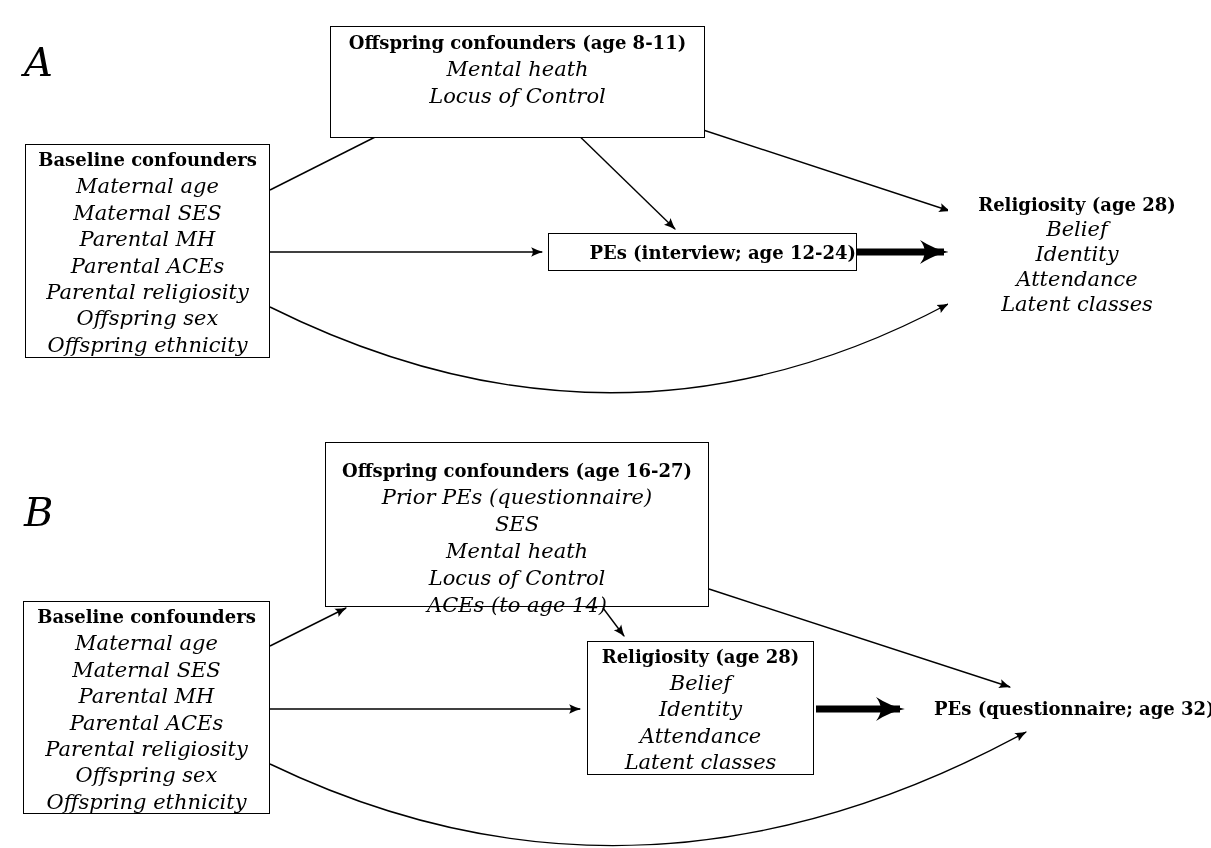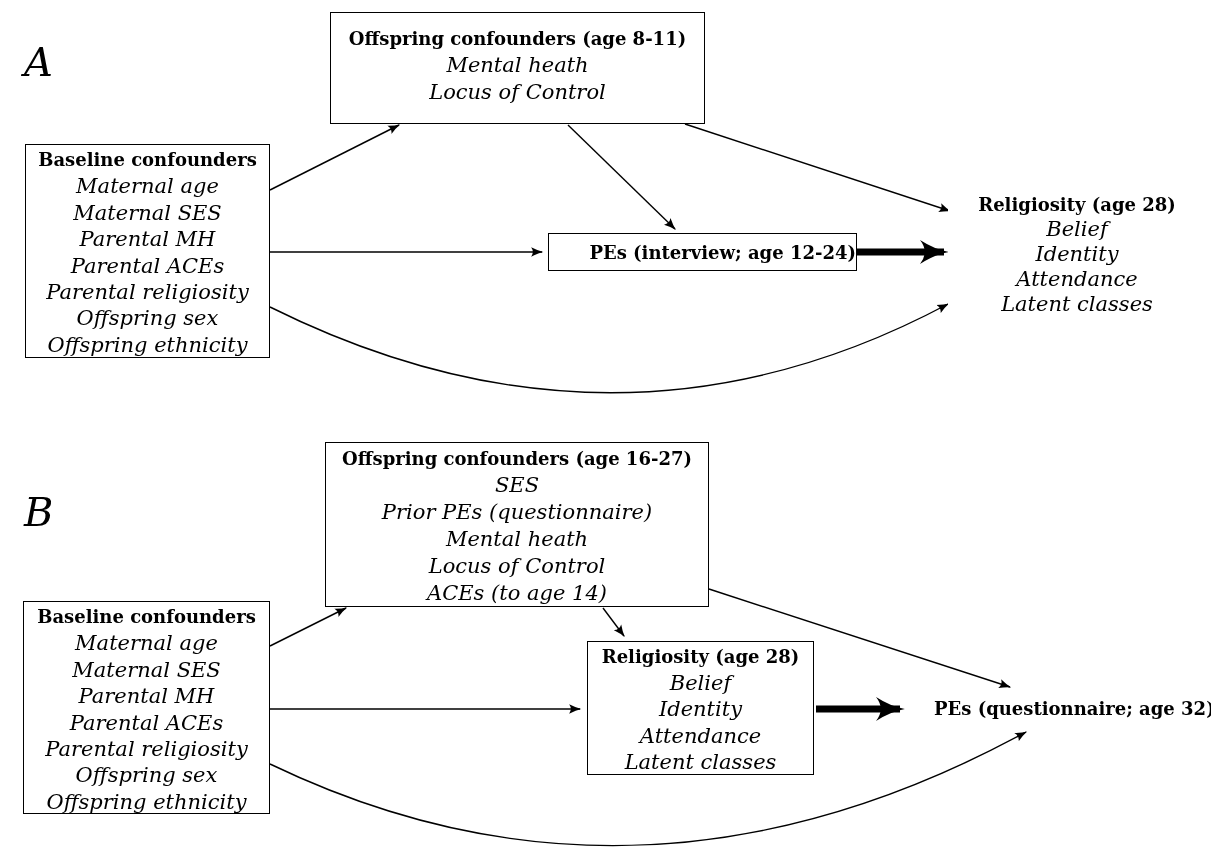--- a/index.html
+++ b/index.html
@@ -51,21 +51,21 @@
     <path d="M270,646 L346,608" fill="none" stroke="#000" stroke-width="1.4" marker-end="url(#ah)"></path>
     <path d="M270,709 L580,709" fill="none" stroke="#000" stroke-width="1.4" marker-end="url(#ah)"></path>
     <path d="M270,764 Q640,942 1026,732" fill="none" stroke="#000" stroke-width="1.4" marker-end="url(#ah)"></path>
     <path d="M603,608 L624,636" fill="none" stroke="#000" stroke-width="1.4" marker-end="url(#ah)"></path>
     <path d="M709,589 L1010,687" fill="none" stroke="#000" stroke-width="1.4" marker-end="url(#ah)"></path>
     <path d="M816,709 L900,709" fill="none" stroke="#000" stroke-width="7" marker-end="url(#ahb)"></path>
   </svg>
 
   <div class="panel-label" style="left:24px;top:42px;">A</div>
 
-  <div class="node boxed lh27" style="left:330px;top:12px;width:375px;height:112px;padding-top:12px;">
+  <div class="node boxed lh27" style="left:330px;top:26px;width:375px;height:112px;padding-top:2px;">
     <div class="t">Offspring confounders (age 8-11)</div>
     <div class="i">Mental heath</div>
     <div class="i">Locus of Control</div>
   </div>
 
   <div class="node boxed lh265" style="left:25px;top:144px;width:245px;height:214px;padding-top:2px;">
     <div class="t">Baseline confounders</div>
     <div class="i">Maternal age</div>
     <div class="i">Maternal SES</div>
     <div class="i">Parental MH</div>
@@ -82,24 +82,24 @@
   <div class="node plain lh25" style="left:948px;top:192px;width:258px;">
     <div class="t">Religiosity (age 28)</div>
     <div class="i">Belief</div>
     <div class="i">Identity</div>
     <div class="i">Attendance</div>
     <div class="i">Latent classes</div>
   </div>
 
   <div class="panel-label" style="left:24px;top:492px;">B</div>
 
-  <div class="node boxed lh27" style="left:325px;top:442px;width:384px;height:165px;padding-top:2px;">
+  <div class="node boxed lh27" style="left:325px;top:442px;width:384px;height:165px;padding-top:14px;">
     <div class="t">Offspring confounders (age 16-27)</div>
+    <div class="i">Prior PEs (questionnaire)</div>
     <div class="i">SES</div>
-    <div class="i">Prior PEs (questionnaire)</div>
     <div class="i">Mental heath</div>
     <div class="i">Locus of Control</div>
     <div class="i">ACEs (to age 14)</div>
   </div>
 
   <div class="node boxed lh265" style="left:23px;top:601px;width:247px;height:213px;padding-top:2px;">
     <div class="t">Baseline confounders</div>
     <div class="i">Maternal age</div>
     <div class="i">Maternal SES</div>
     <div class="i">Parental MH</div>

